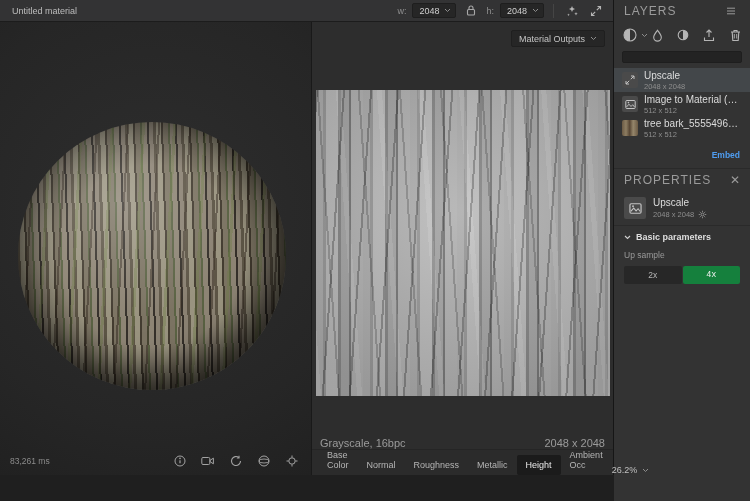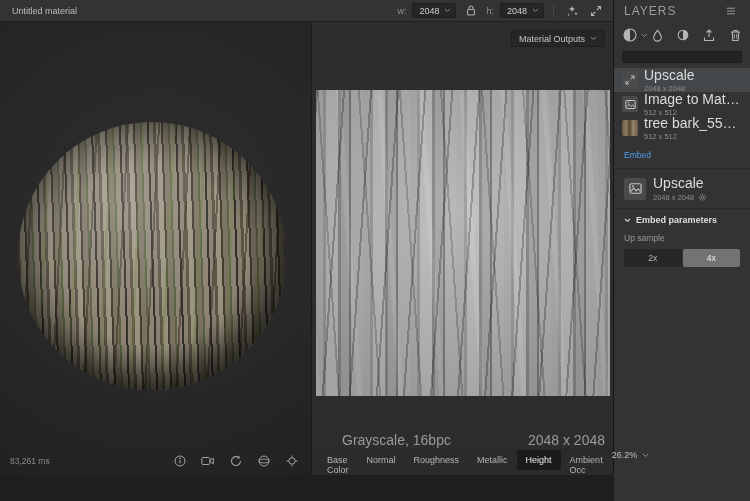--- a/index.html
+++ b/index.html
@@ -37,59 +37,59 @@
   
   .vp2d { flex:1; position:relative; background:#2d2d2d; }
   .mat-outputs-btn { position:absolute; top:8px; right:8px; height:17px; background:#262626; border:1px solid #1f1f1f;
     border-radius:2px; display:flex; align-items:center; gap:5px; padding:0 7px; color:#c4c4c4;text-align:center; }
   .texture { position:absolute; left:4px; right:3px; top:68px; height:306px;
     background:
       radial-gradient(circle at 50% 40%, rgba(255,255,255,.06), rgba(0,0,0,.14) 85%),
       repeating-linear-gradient(94deg, rgba(0,0,0,.26) 0 2px, rgba(0,0,0,0) 2px 27px),
       repeating-linear-gradient(86deg, rgba(255,255,255,.12) 0 5px, rgba(0,0,0,0) 5px 22px, rgba(0,0,0,.20) 22px 24px, rgba(0,0,0,0) 24px 41px),
       repeating-linear-gradient(90deg, #b1b1b1 0 7px, #9c9c9c 7px 10px, #bebebe 10px 22px, #8a8a8a 22px 25px, #a9a9a9 25px 33px, #7a7a7a 33px 35px, #b5b5b5 35px 47px); }
-  .vp2d-info { position:absolute; left:0; right:0; bottom:26px; height:18px; display:flex; align-items:center; padding:0 8px;
-    color:#9a9a9a; font-size:14px;margin-left:22px; }
+  .vp2d-info { position:absolute; left:0; right:0; bottom:26px; height:18px; display:flex; align-items:flex-end; padding:0 8px;
+    color:#9a9a9a; font-size:11px; }
   .vp2d-info .res { margin-left:auto; }
   .channel-bar { position:absolute; left:0; right:0; bottom:0; height:26px; background:#2b2b2b; border-top:1px solid #252525;
-    display:flex; align-items:flex-start; padding:0 6px; }
+    display:flex; align-items:flex-end; padding:0 6px; }
   .channel-tab { padding:5px 9px; color:#b5b5b5; border-radius:2px; cursor:default; }
   .channel-tab.active { background:#1b1b1b; color:#e8e8e8; }
   .zoom-ctl { margin-left:auto; margin-right:20px; display:flex; align-items:center; gap:5px; color:#c0c0c0; }
 
   
   .right-panel { width:136px; height:501px; background:#333333; display:flex; flex-direction:column; }
   .panel-header { height:22px; display:flex; align-items:center; padding:0 10px; color:#9b9b9b;
     font-size:12px; letter-spacing:1px; flex:0 0 auto; }
   .panel-header .hdr-right { margin-left:auto; }
   .layers-toolbar { height:26px; display:flex; align-items:center; padding:0 8px; flex:0 0 auto; }
   .lt-left { display:flex; align-items:center; gap:3px; }
   .lt-right { margin-left:auto; display:flex; align-items:center; gap:8px; }
   .layer-filter { margin:3px 8px 5px 8px; height:12px; background:#232323; border:1px solid #1e1e1e; border-radius:2px; flex:0 0 auto; }
   .layers-list { flex:0 0 auto; }
   .layer-row { height:24px; display:flex; align-items:center; padding:0 8px; gap:6px; }
   .layer-row.selected { background:#43474a; }
   .layer-thumb { width:16px; height:16px; border-radius:2px; background:#4a4a4a; flex:0 0 auto;
     display:flex; align-items:center; justify-content:center; overflow:hidden; }
   .layer-thumb.bark { background:linear-gradient(90deg,#6b5a44 0%,#8d7d62 25%,#574634 48%,#95866b 70%,#6b5a44 100%); }
   .layer-texts { min-width:0; }
-  .layer-name { color:#dcdcdc; font-size:14px; white-space:nowrap; overflow:hidden; text-overflow:ellipsis; max-width:98px; }
+  .layer-name { color:#dcdcdc; font-size:10px; white-space:nowrap; overflow:hidden; text-overflow:ellipsis; max-width:98px; }
   .layer-res { color:#8e8e8e; font-size:7.5px; margin-top:1px; }
-  .embed-row { display:flex; padding:10px 10px 8px 10px; flex:0 0 auto; }
+  .embed-row { display:flex; justify-content:flex-end; padding:10px 10px 8px 10px; flex:0 0 auto;font-weight:bold; }
   .embed-link { color:#4f9df0; font-size:8.5px; cursor:default; }
   .panel-divider { height:1px; background:#2a2a2a; flex:0 0 auto; }
   .props-item { display:flex; align-items:center; gap:7px; padding:6px 10px; flex:0 0 auto; }
   .props-thumb { width:22px; height:22px; border-radius:2px; background:#4a4a4a; display:flex; align-items:center; justify-content:center; }
   .props-res-row { display:flex; align-items:center; gap:4px; margin-top:1px; }
   .section-row { height:22px; display:flex; align-items:center; gap:5px; padding:0 10px; color:#dedede; font-weight:bold; flex:0 0 auto; }
   .param-label { padding:2px 10px 0 10px; color:#9a9a9a; font-size:8.5px; flex:0 0 auto; }
   .seg-buttons { display:flex; gap:1px; margin:6px 10px; flex:0 0 auto;text-align:right; }
   .seg-btn { flex:1; height:18px; display:flex; align-items:center; justify-content:center; font-size:8.5px;
     background:#272727; color:#b5b5b5; border-radius:2px; cursor:default; }
-  .seg-btn.selected { background:#737373; color:#efefef; }
+  .seg-btn.selected { background:#15803d; color:#efefef;font-family:Liberation Mono, monospace; }
 
   svg { display:block; }
 </style>
 </head>
 <body>
 
 <div class="app">
 
   <div class="left-col">
 
@@ -289,20 +289,24 @@
         </div>
       </div>
     </div>
 
     <div class="embed-row">
       <span class="embed-link">Embed</span>
     </div>
 
     <div class="panel-divider"></div>
 
+    <div class="panel-header">
+      <span>PROPERTIES</span>
+      <span class="hdr-right" style="color:#9b9b9b; letter-spacing:0;">✕</span>
+    </div>
 
     <div class="props-item">
       <span class="props-thumb">
         <svg width="13" height="13" viewBox="0 0 11 11">
             <rect x=".8" y="1.5" width="9.4" height="8" rx="1" fill="none" stroke="#c4c4c4" stroke-width="1"></rect>
             <path d="M1.5 8l2.5-2.8L6 7.5l1.7-1.8 1.8 2.3" fill="none" stroke="#c4c4c4" stroke-width=".9"></path>
             <circle cx="3.4" cy="3.6" r=".8" fill="#c4c4c4"></circle>
           </svg>
       </span>
       <div class="layer-texts">
@@ -316,21 +320,21 @@
         </div>
       </div>
     </div>
 
     <div class="panel-divider"></div>
 
     <div class="section-row">
       <svg width="7" height="5" viewBox="0 0 7 5">
           <path d="M1 1l2.5 2.5L6 1" stroke="#cfcfcf" stroke-width="1.1" fill="none"></path>
         </svg>
-      <span>Embed parameters</span>
+      <span>Basic parameters</span>
     </div>
 
     <div class="param-label">Up sample</div>
 
     <div class="seg-buttons">
       <span class="seg-btn">2x</span>
       <span class="seg-btn selected">4x</span>
     </div>
 
   </div>

